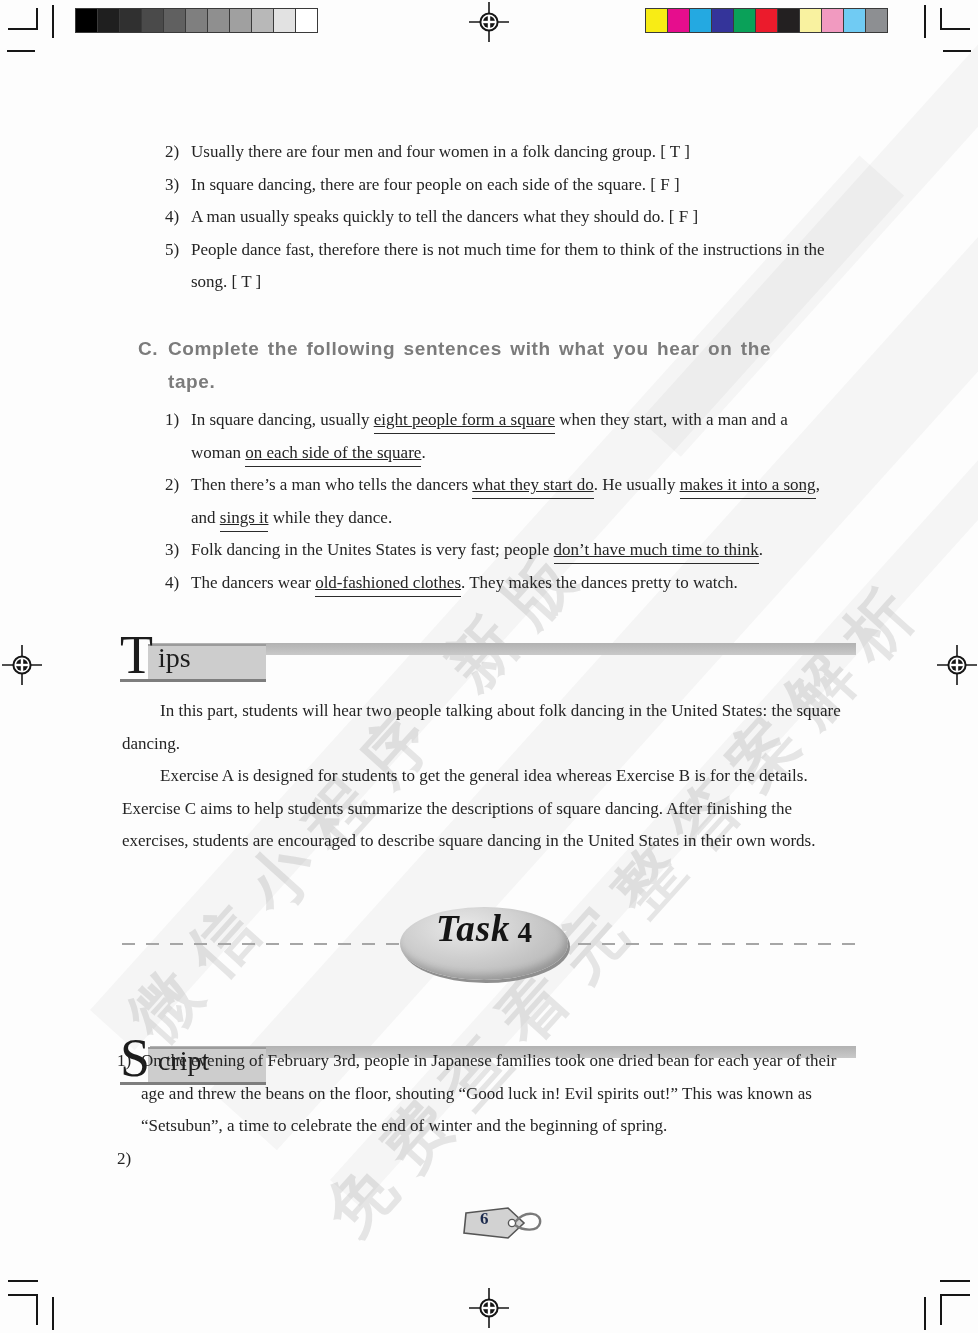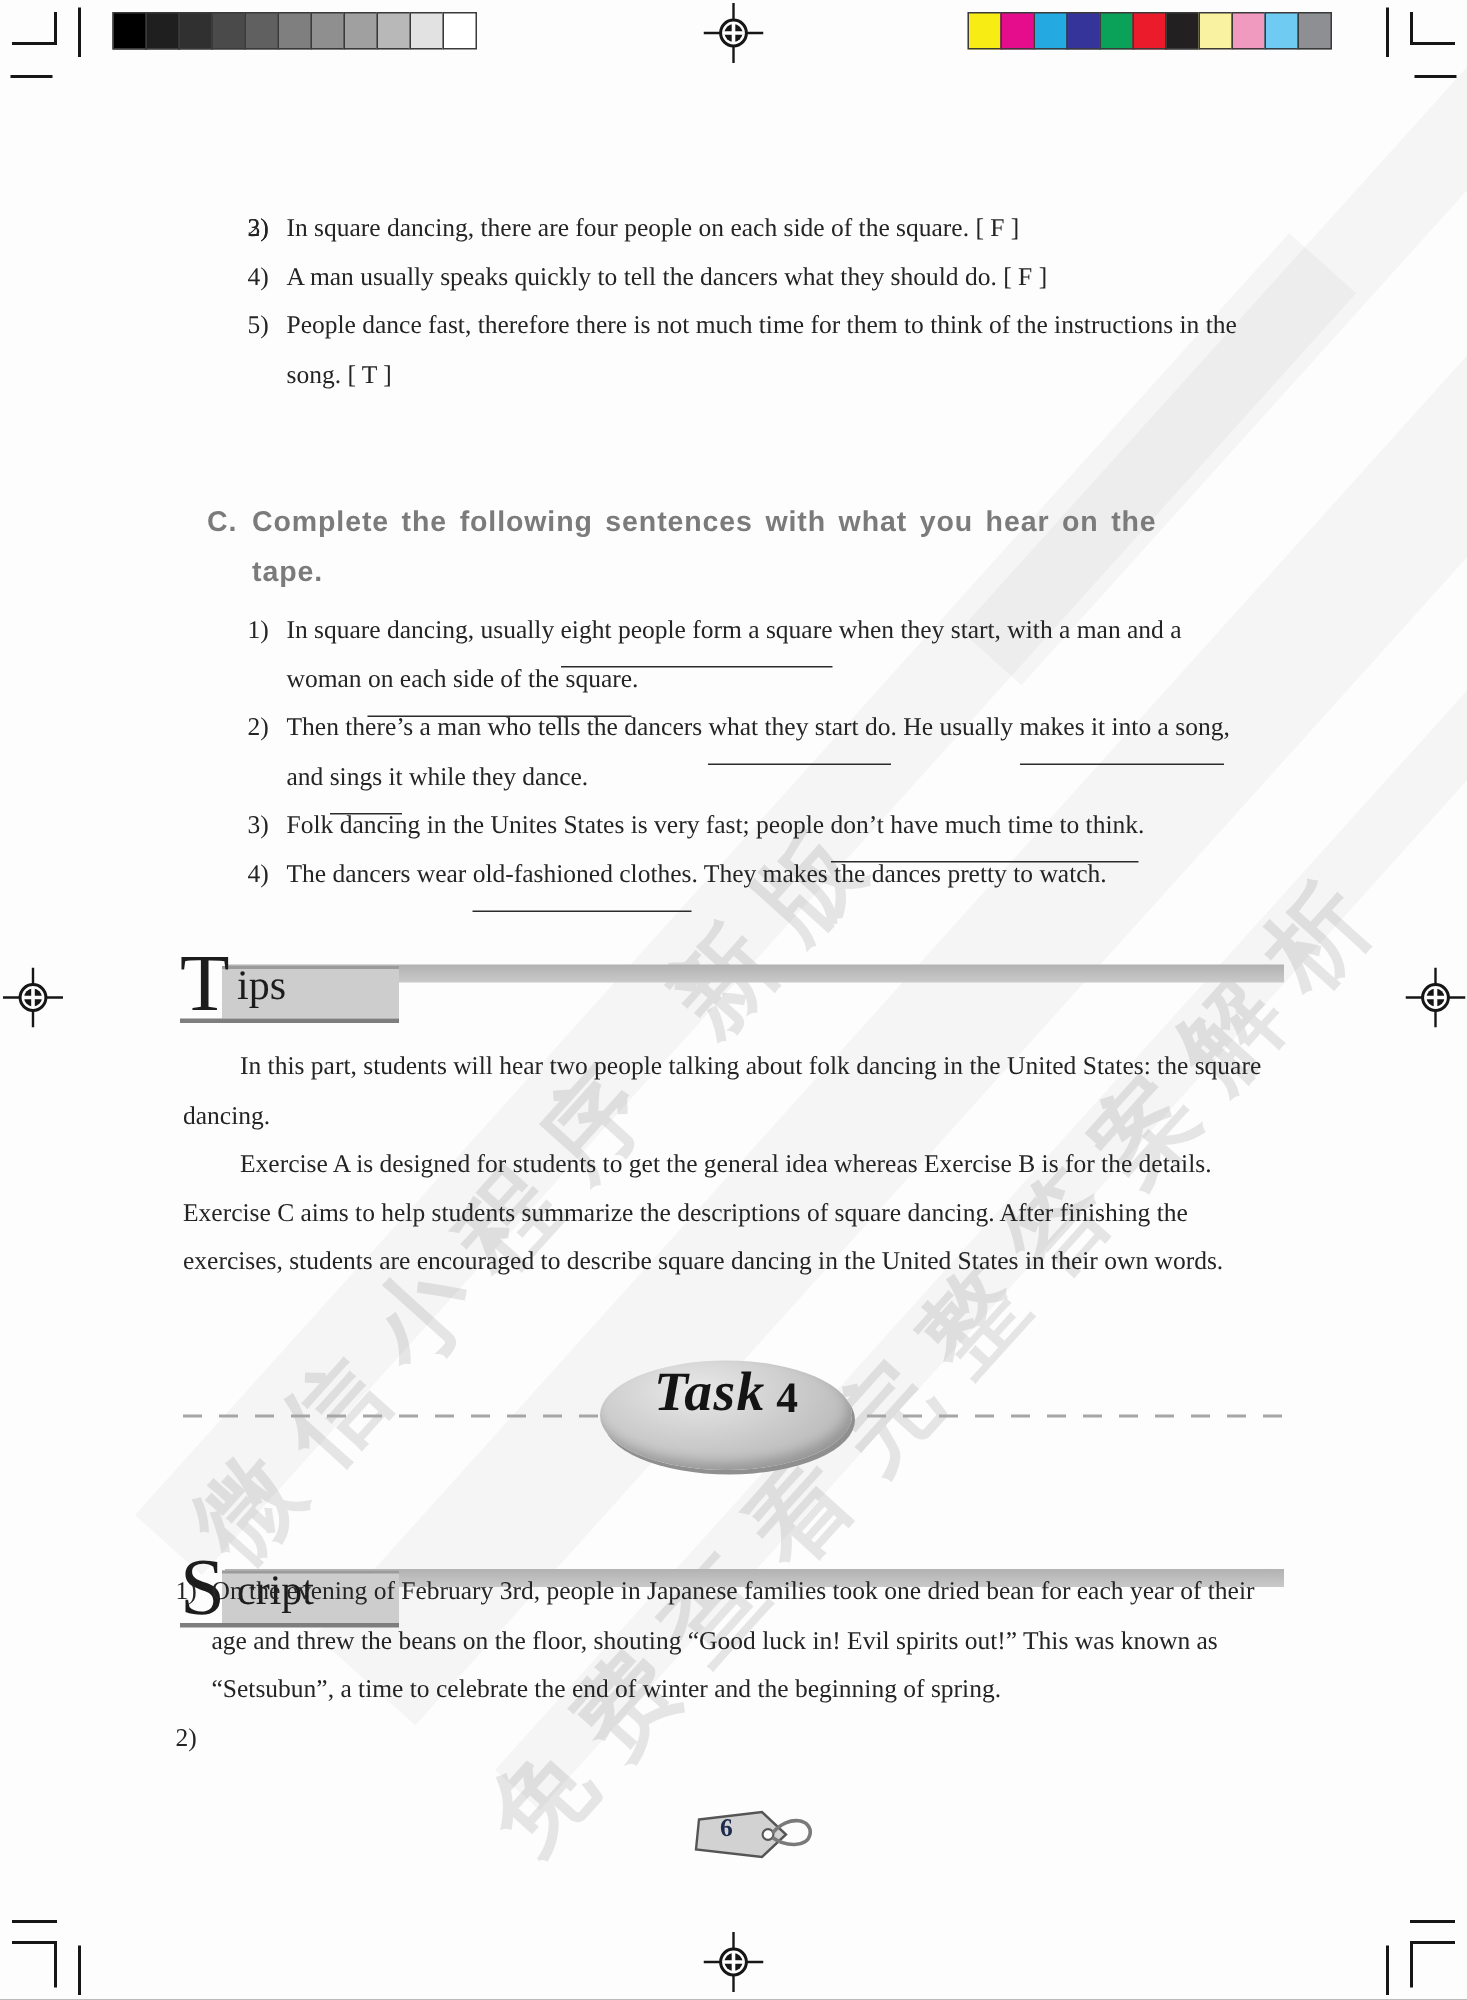--- a/index.html
+++ b/index.html
@@ -20,21 +20,21 @@
   .cropline{position:absolute;background:#161616;}
   
   .abs{position:absolute;}
   .bodytext{font-size:17px;line-height:32.6px;}
   .li{position:relative;padding-left:26px;}
   .li .num{position:absolute;left:0;top:0;}
   .blist{margin-left:43px;width:692px;}
   .clist{margin-left:43px;width:692px;margin-top:6px;}
   .slist{margin-left:-5px;width:740px;}
   .slist .li{padding-left:24px;}
-  .useg{border-bottom:1.4px solid #2b2b2b;padding-bottom:15px;}
+  .useg{border-bottom:1.4px solid #2b2b2b;padding-bottom:4px;text-decoration:underline;}
   
   .chead{display:flex;font-family:"Liberation Sans", sans-serif;font-weight:bold;
          color:#7b7b7b;font-size:19px;line-height:33px;letter-spacing:0.6px;word-spacing:2.5px;}
   .chead .clabel{width:30px;flex:none;}
   .chead .ctitle{width:648px;}
   
   .fancyhead{position:relative;height:52px;width:734px;}
   .fancyhead .longbar{position:absolute;left:28px;right:0;top:9px;height:12px;
        background:linear-gradient(to bottom,#b2b2b2,#c9c9c9);}
   .fancyhead .box{position:absolute;left:26px;top:10px;width:118px;height:33px;
@@ -148,20 +148,21 @@
 
   <div class="cropline" style="left:940px;top:1280px;width:30px;height:2px;"></div>
   <div class="cropline" style="left:940px;top:1294px;width:30px;height:2px;"></div>
   <div class="cropline" style="left:940px;top:1294px;width:2px;height:31px;"></div>
   <div class="cropline" style="left:924px;top:1297px;width:2px;height:33px;"></div>
 
   <div class="abs bodytext" style="left:122px;top:136px;width:734px;">
     <div class="blist">
       <div class="li">
         <span class="num">2)</span>
+        <span>Usually there are four men and four women in a folk dancing group. [ T ]</span>
       </div>
       <div class="li">
         <span class="num">3)</span>
         <span>In square dancing, there are four people on each side of the square. [ F ]</span>
       </div>
       <div class="li">
         <span class="num">4)</span>
         <span>A man usually speaks quickly to tell the dancers what they should do. [ F ]</span>
       </div>
       <div class="li">

